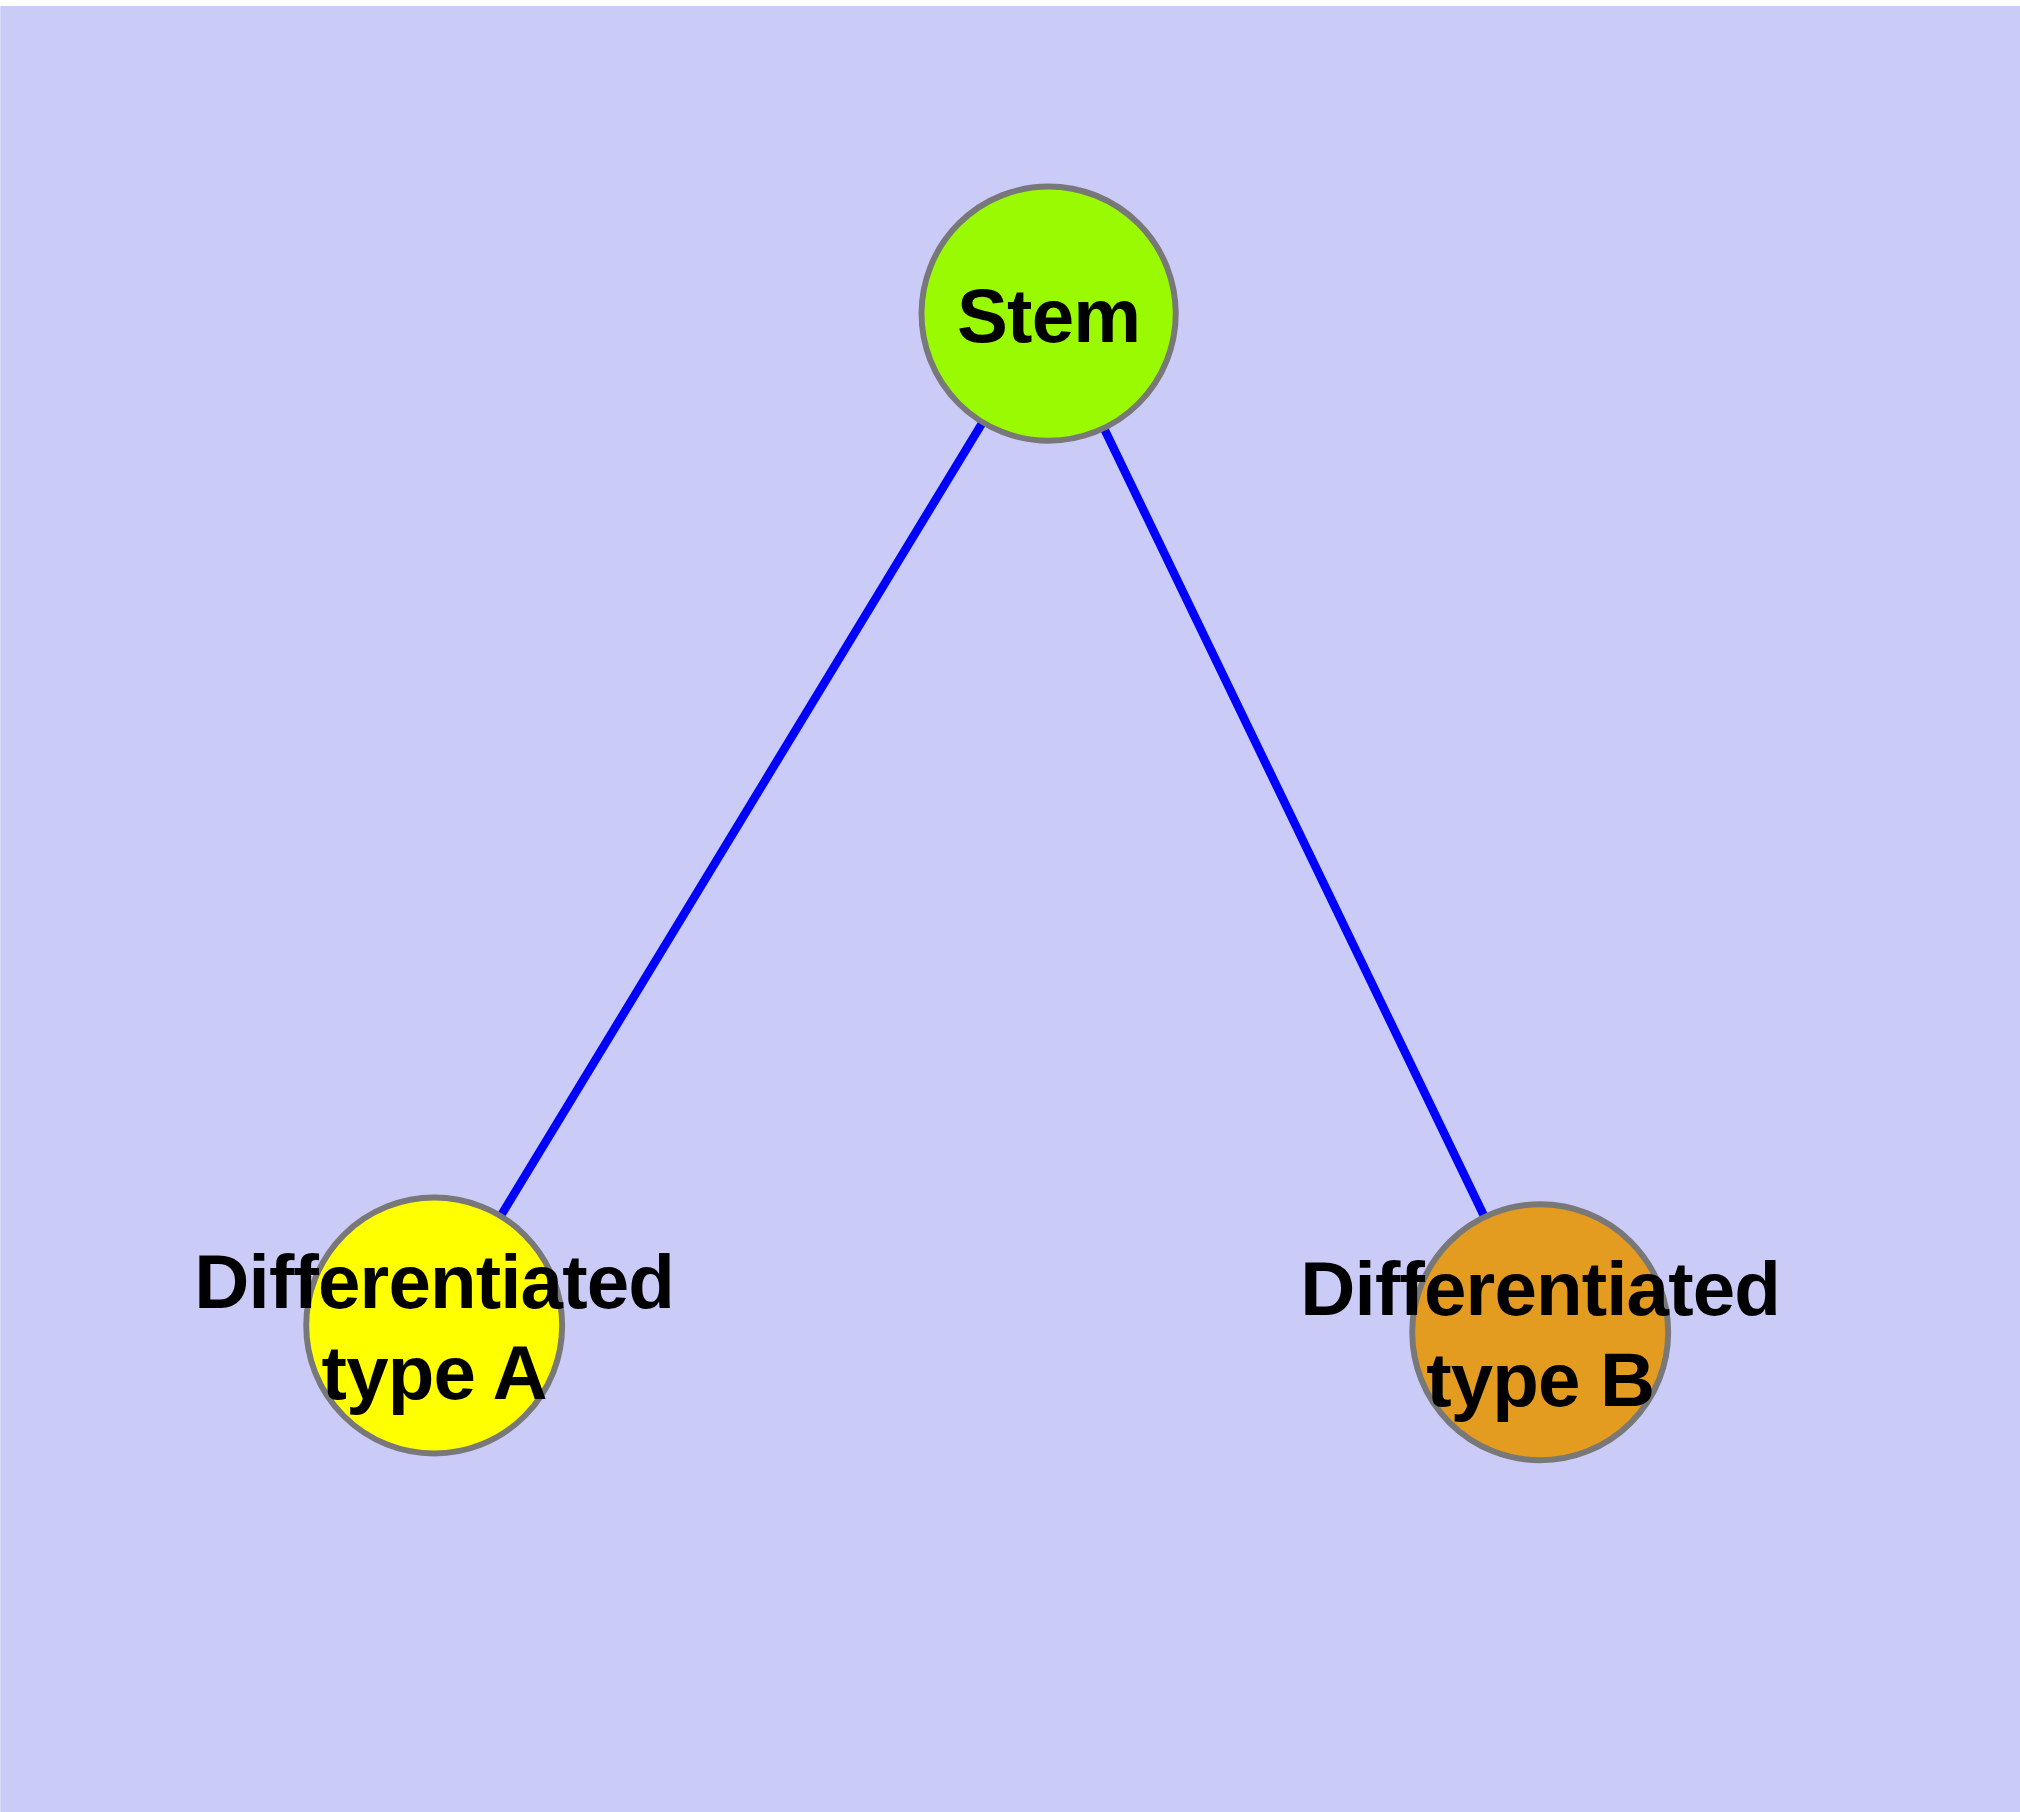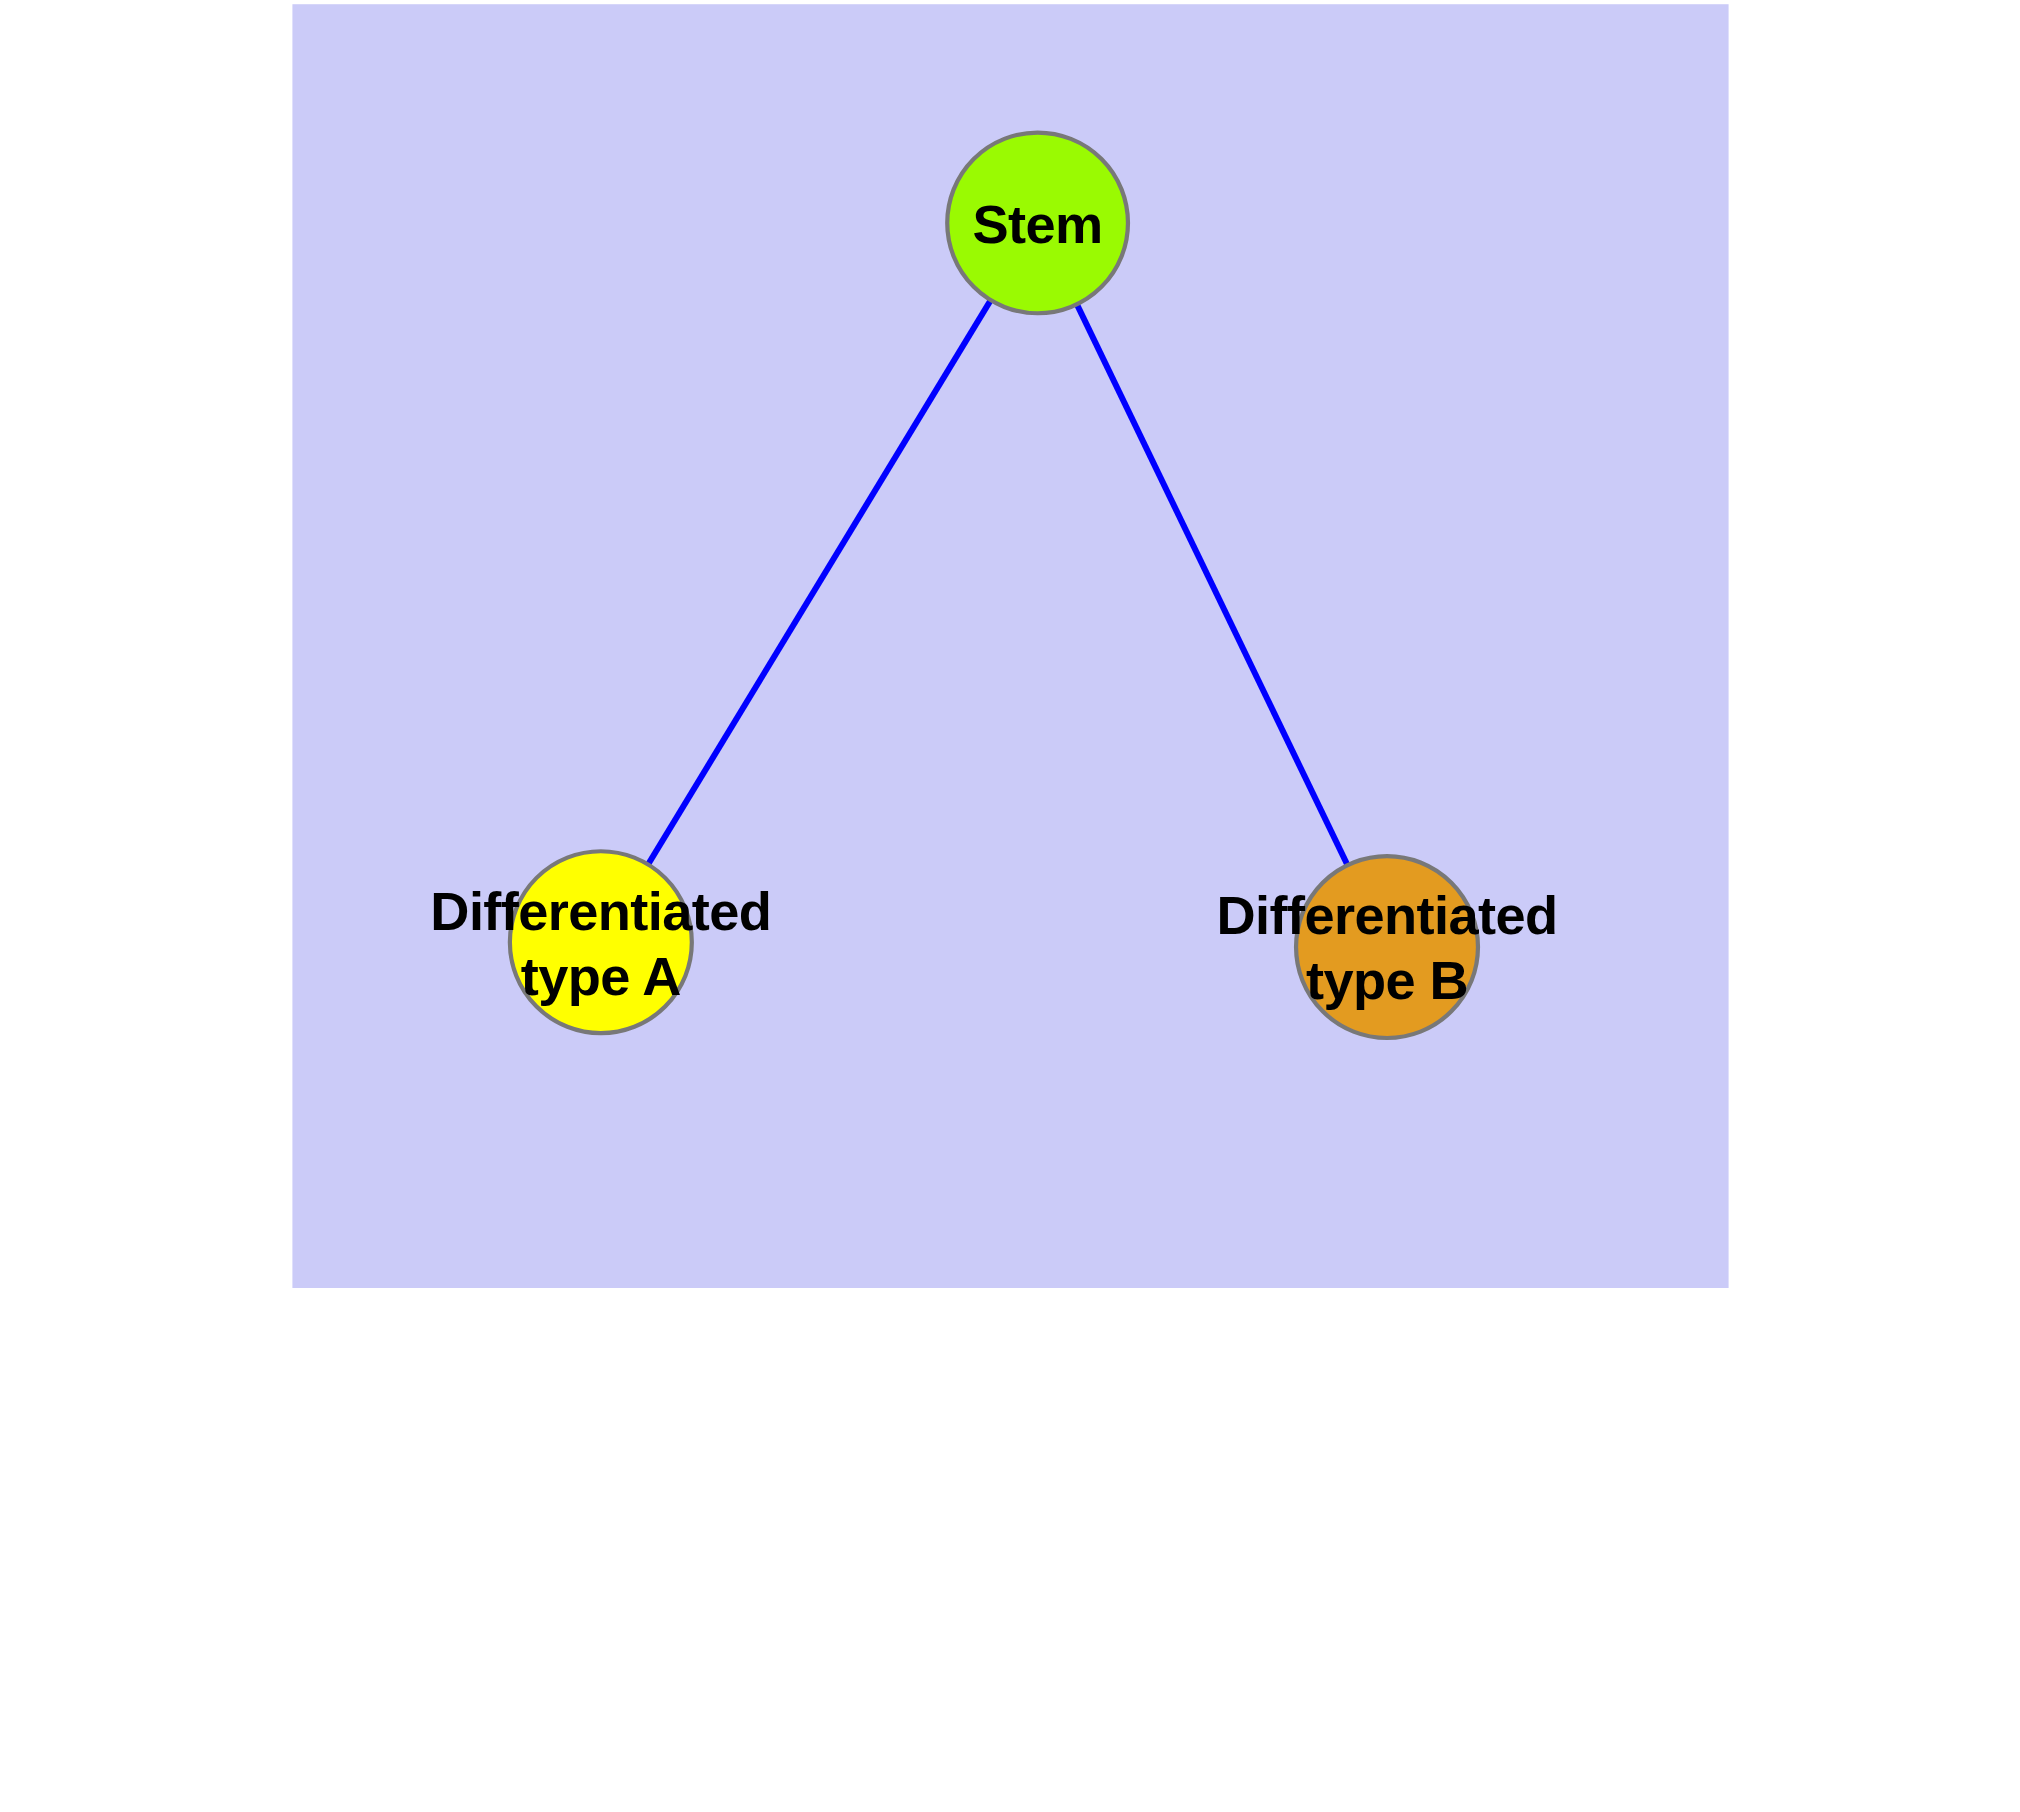--- a/index.html
+++ b/index.html
@@ -4,21 +4,21 @@
 <style>
   html, body {
     margin: 0;
     padding: 0;
     background: #ffffff;
     font-family: "Liberation Sans", sans-serif;
   }
   .stage {
     position: relative;
     width: 2021px;
-    height: 1288px;
+    height: 1812px;
     background: #ffffff;
     overflow: hidden;
   }
   .stage svg {
     position: absolute;
     left: 0;
     top: 0;
     width: 100%;
     height: 100%;
     display: block;

